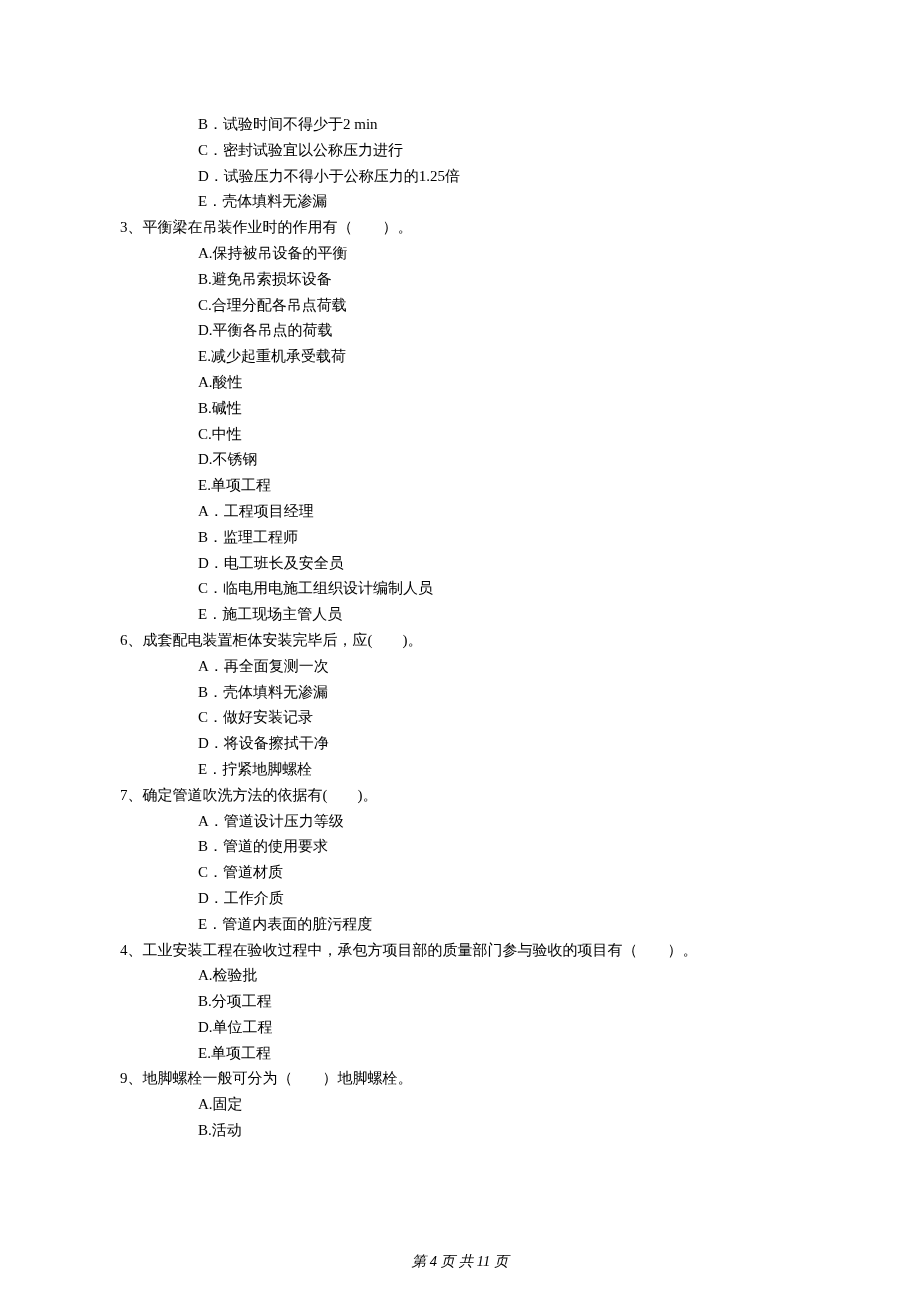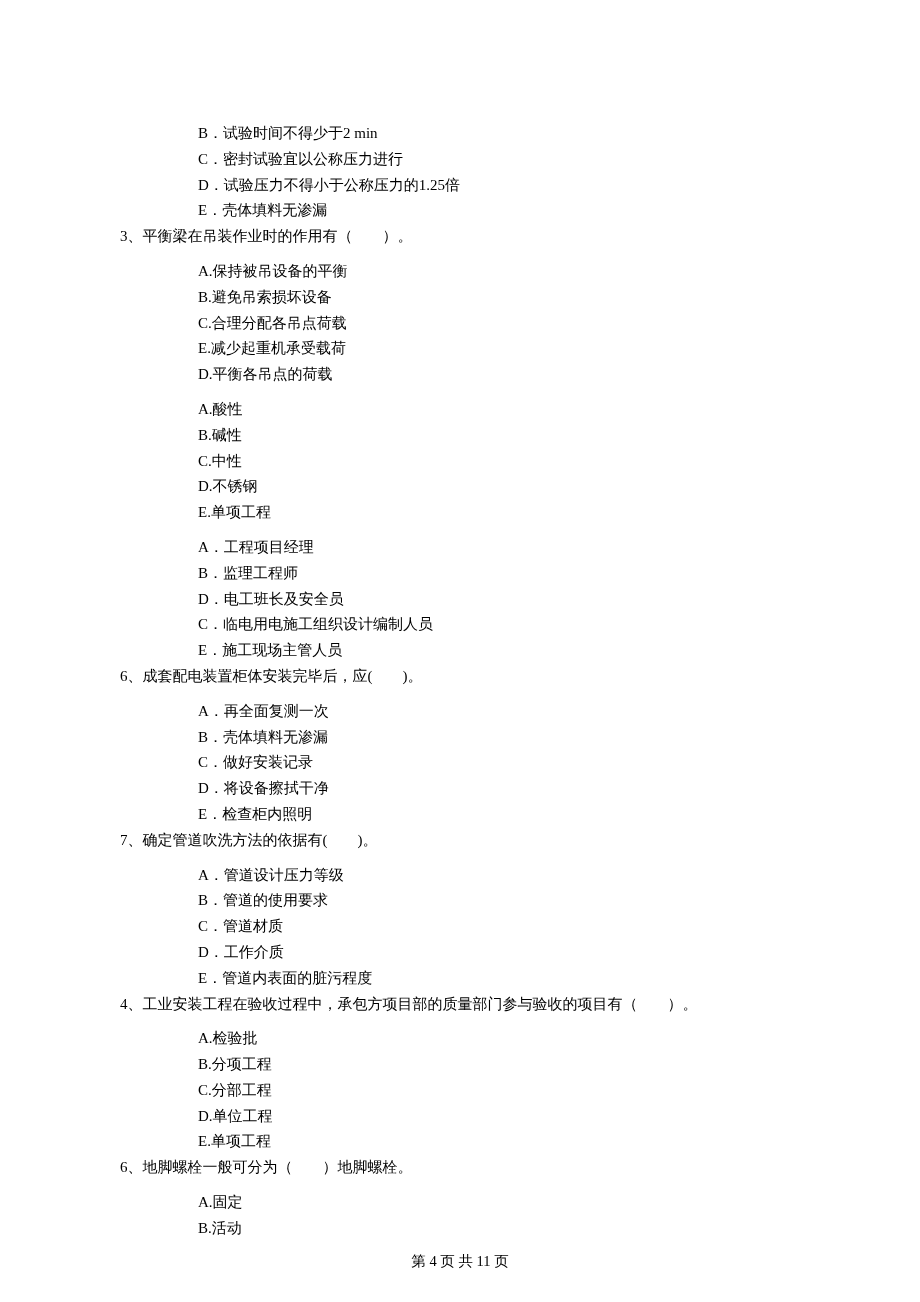--- a/index.html
+++ b/index.html
@@ -13,57 +13,57 @@
   }
   .page {
     width: 920px;
     height: 1302px;
     box-sizing: border-box;
     padding: 112px 120px 40px 120px;
     position: relative;
   }
   .option-group {
     padding-left: 78px;
-    margin-top: 9px;
   }
   .option-row {
     white-space: pre;
   }
   .question-row {
     white-space: pre-wrap;
   }
   .footer {
     position: absolute;
     bottom: 28px;
     left: 0;
     width: 100%;
     text-align: center;
     font-size: 14.5px;
+    font-style: italic;
   }
 </style>
 </head>
 <body>
 
 <div class="page">
 
   <div class="option-group">
     <div class="option-row">B．试验时间不得少于2 min</div>
     <div class="option-row">C．密封试验宜以公称压力进行</div>
     <div class="option-row">D．试验压力不得小于公称压力的1.25倍</div>
     <div class="option-row">E．壳体填料无渗漏</div>
   </div>
 
   <div>
     <div class="question-row">3、平衡梁在吊装作业时的作用有（　　）。</div>
     <div class="option-group">
       <div class="option-row">A.保持被吊设备的平衡</div>
       <div class="option-row">B.避免吊索损坏设备</div>
       <div class="option-row">C.合理分配各吊点荷载</div>
+      <div class="option-row">D.平衡各吊点的荷载</div>
       <div class="option-row">E.减少起重机承受载荷</div>
-      <div class="option-row">D.平衡各吊点的荷载</div>
     </div>
   </div>
 
   <div>
     <div class="option-group">
       <div class="option-row">A.酸性</div>
       <div class="option-row">B.碱性</div>
       <div class="option-row">C.中性</div>
       <div class="option-row">D.不锈钢</div>
       <div class="option-row">E.单项工程</div>
@@ -80,48 +80,47 @@
     </div>
   </div>
 
   <div>
     <div class="question-row">6、成套配电装置柜体安装完毕后，应(　　)。</div>
     <div class="option-group">
       <div class="option-row">A．再全面复测一次</div>
       <div class="option-row">B．壳体填料无渗漏</div>
       <div class="option-row">C．做好安装记录</div>
       <div class="option-row">D．将设备擦拭干净</div>
-      <div class="option-row">E．检查柜内照明</div>
+      <div class="option-row">E．拧紧地脚螺栓</div>
     </div>
   </div>
 
   <div>
     <div class="question-row">7、确定管道吹洗方法的依据有(　　)。</div>
     <div class="option-group">
       <div class="option-row">A．管道设计压力等级</div>
       <div class="option-row">B．管道的使用要求</div>
       <div class="option-row">C．管道材质</div>
       <div class="option-row">D．工作介质</div>
       <div class="option-row">E．管道内表面的脏污程度</div>
     </div>
   </div>
 
   <div>
     <div class="question-row">4、工业安装工程在验收过程中，承包方项目部的质量部门参与验收的项目有（　　）。</div>
     <div class="option-group">
       <div class="option-row">A.检验批</div>
       <div class="option-row">B.分项工程</div>
-      <div class="option-row">C.分部工程</div>
       <div class="option-row">D.单位工程</div>
       <div class="option-row">E.单项工程</div>
     </div>
   </div>
 
   <div>
-    <div class="question-row">6、地脚螺栓一般可分为（　　）地脚螺栓。</div>
+    <div class="question-row">9、地脚螺栓一般可分为（　　）地脚螺栓。</div>
     <div class="option-group">
       <div class="option-row">A.固定</div>
       <div class="option-row">B.活动</div>
     </div>
   </div>
 
   <div class="footer">第 4 页 共 11 页</div>
 </div>
 
 </body></html>

